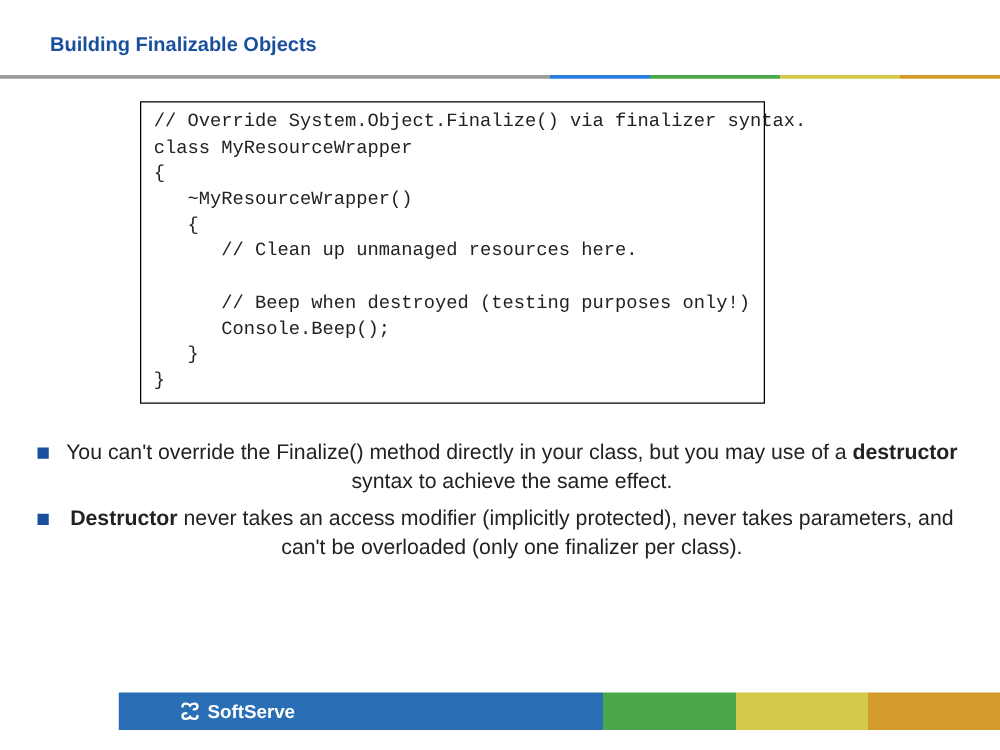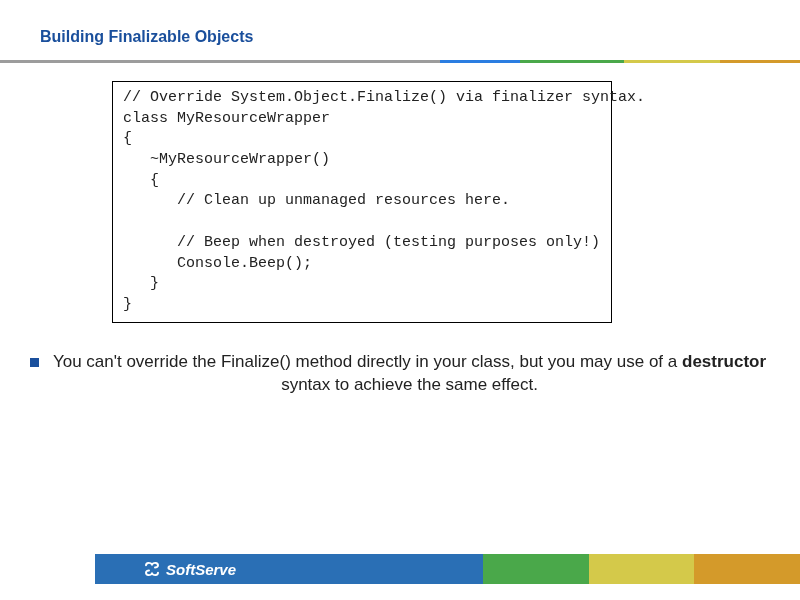--- a/index.html
+++ b/index.html
@@ -82,21 +82,20 @@
     display: flex;
     align-items: center;
   }
   .logo-wrap {
     display: flex;
     align-items: center;
     color: #fff;
     margin-left: 48px;
     font-weight: bold;
     font-size: 15px;
-    font-style: italic;
   }
   .logo-icon {
     width: 18px;
     height: 18px;
     margin-right: 5px;
   }
 </style>
 </head>
 <body>
 
@@ -114,20 +113,24 @@
 <span>      // Beep when destroyed (testing purposes only!)</span>
 <span>      Console.Beep();</span>
 <span>   }</span>
 <span>}</span></div>
 
 <div class="bullets">
   <div class="bullet">
     <div class="bullet-marker"></div>
     <div class="bullet-text"><span>You can't override the Finalize() method directly in your class, but you may use of a </span><span class="bold">destructor</span><span> syntax to achieve the same effect.</span></div>
   </div>
+  <div class="bullet">
+    <div class="bullet-marker"></div>
+    <div class="bullet-text"><span class="bold">Destructor</span><span> never takes an access modifier (implicitly protected), never takes parameters, and can't be overloaded (only one finalizer per class).</span></div>
+  </div>
 </div>
 
 <div class="footer">
   <div class="footer-band">
     <div class="logo-wrap">
       <svg class="logo-icon" viewBox="0 0 24 24">
         <path d="M4 7 C4 3 10 3 12 6 C14 3 20 3 20 7 C20 9 18 10 16 10 M20 17 C20 21 14 21 12 18 C10 21 4 21 4 17 C4 15 6 14 8 14" fill="none" stroke="#fff" stroke-width="2.6" stroke-linecap="round"></path>
       </svg>
       <span>SoftServe</span>
     </div>

